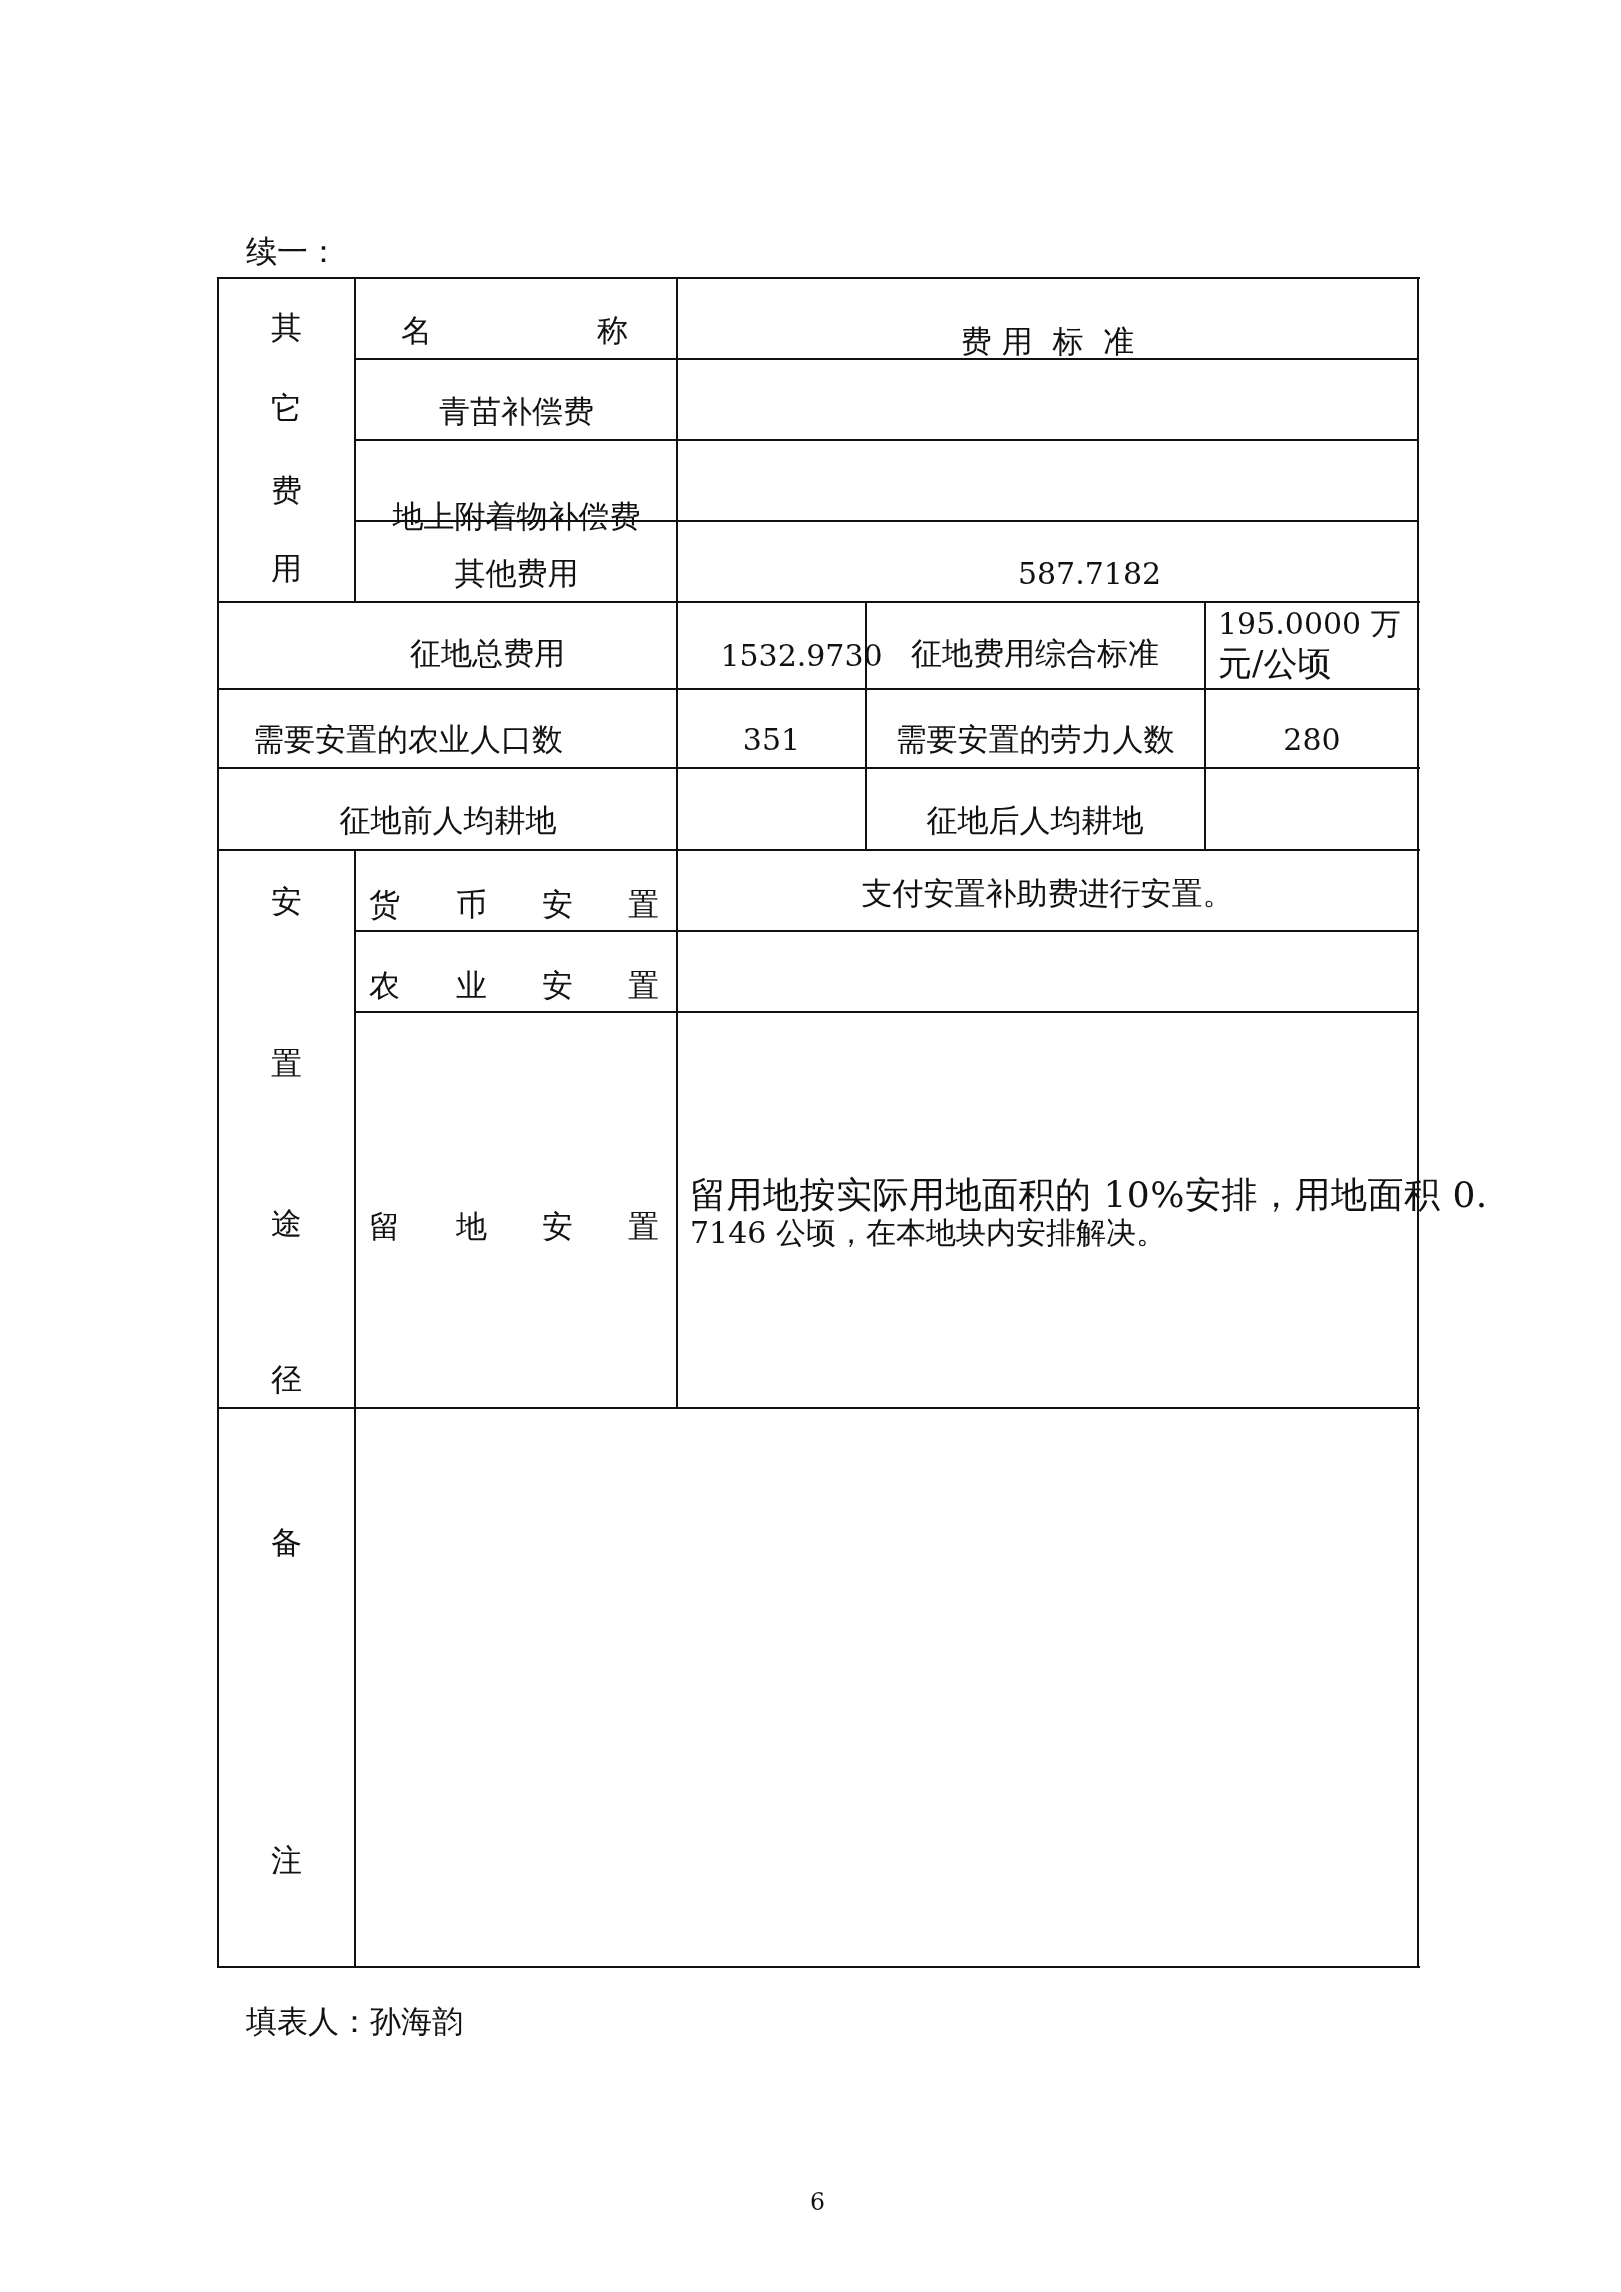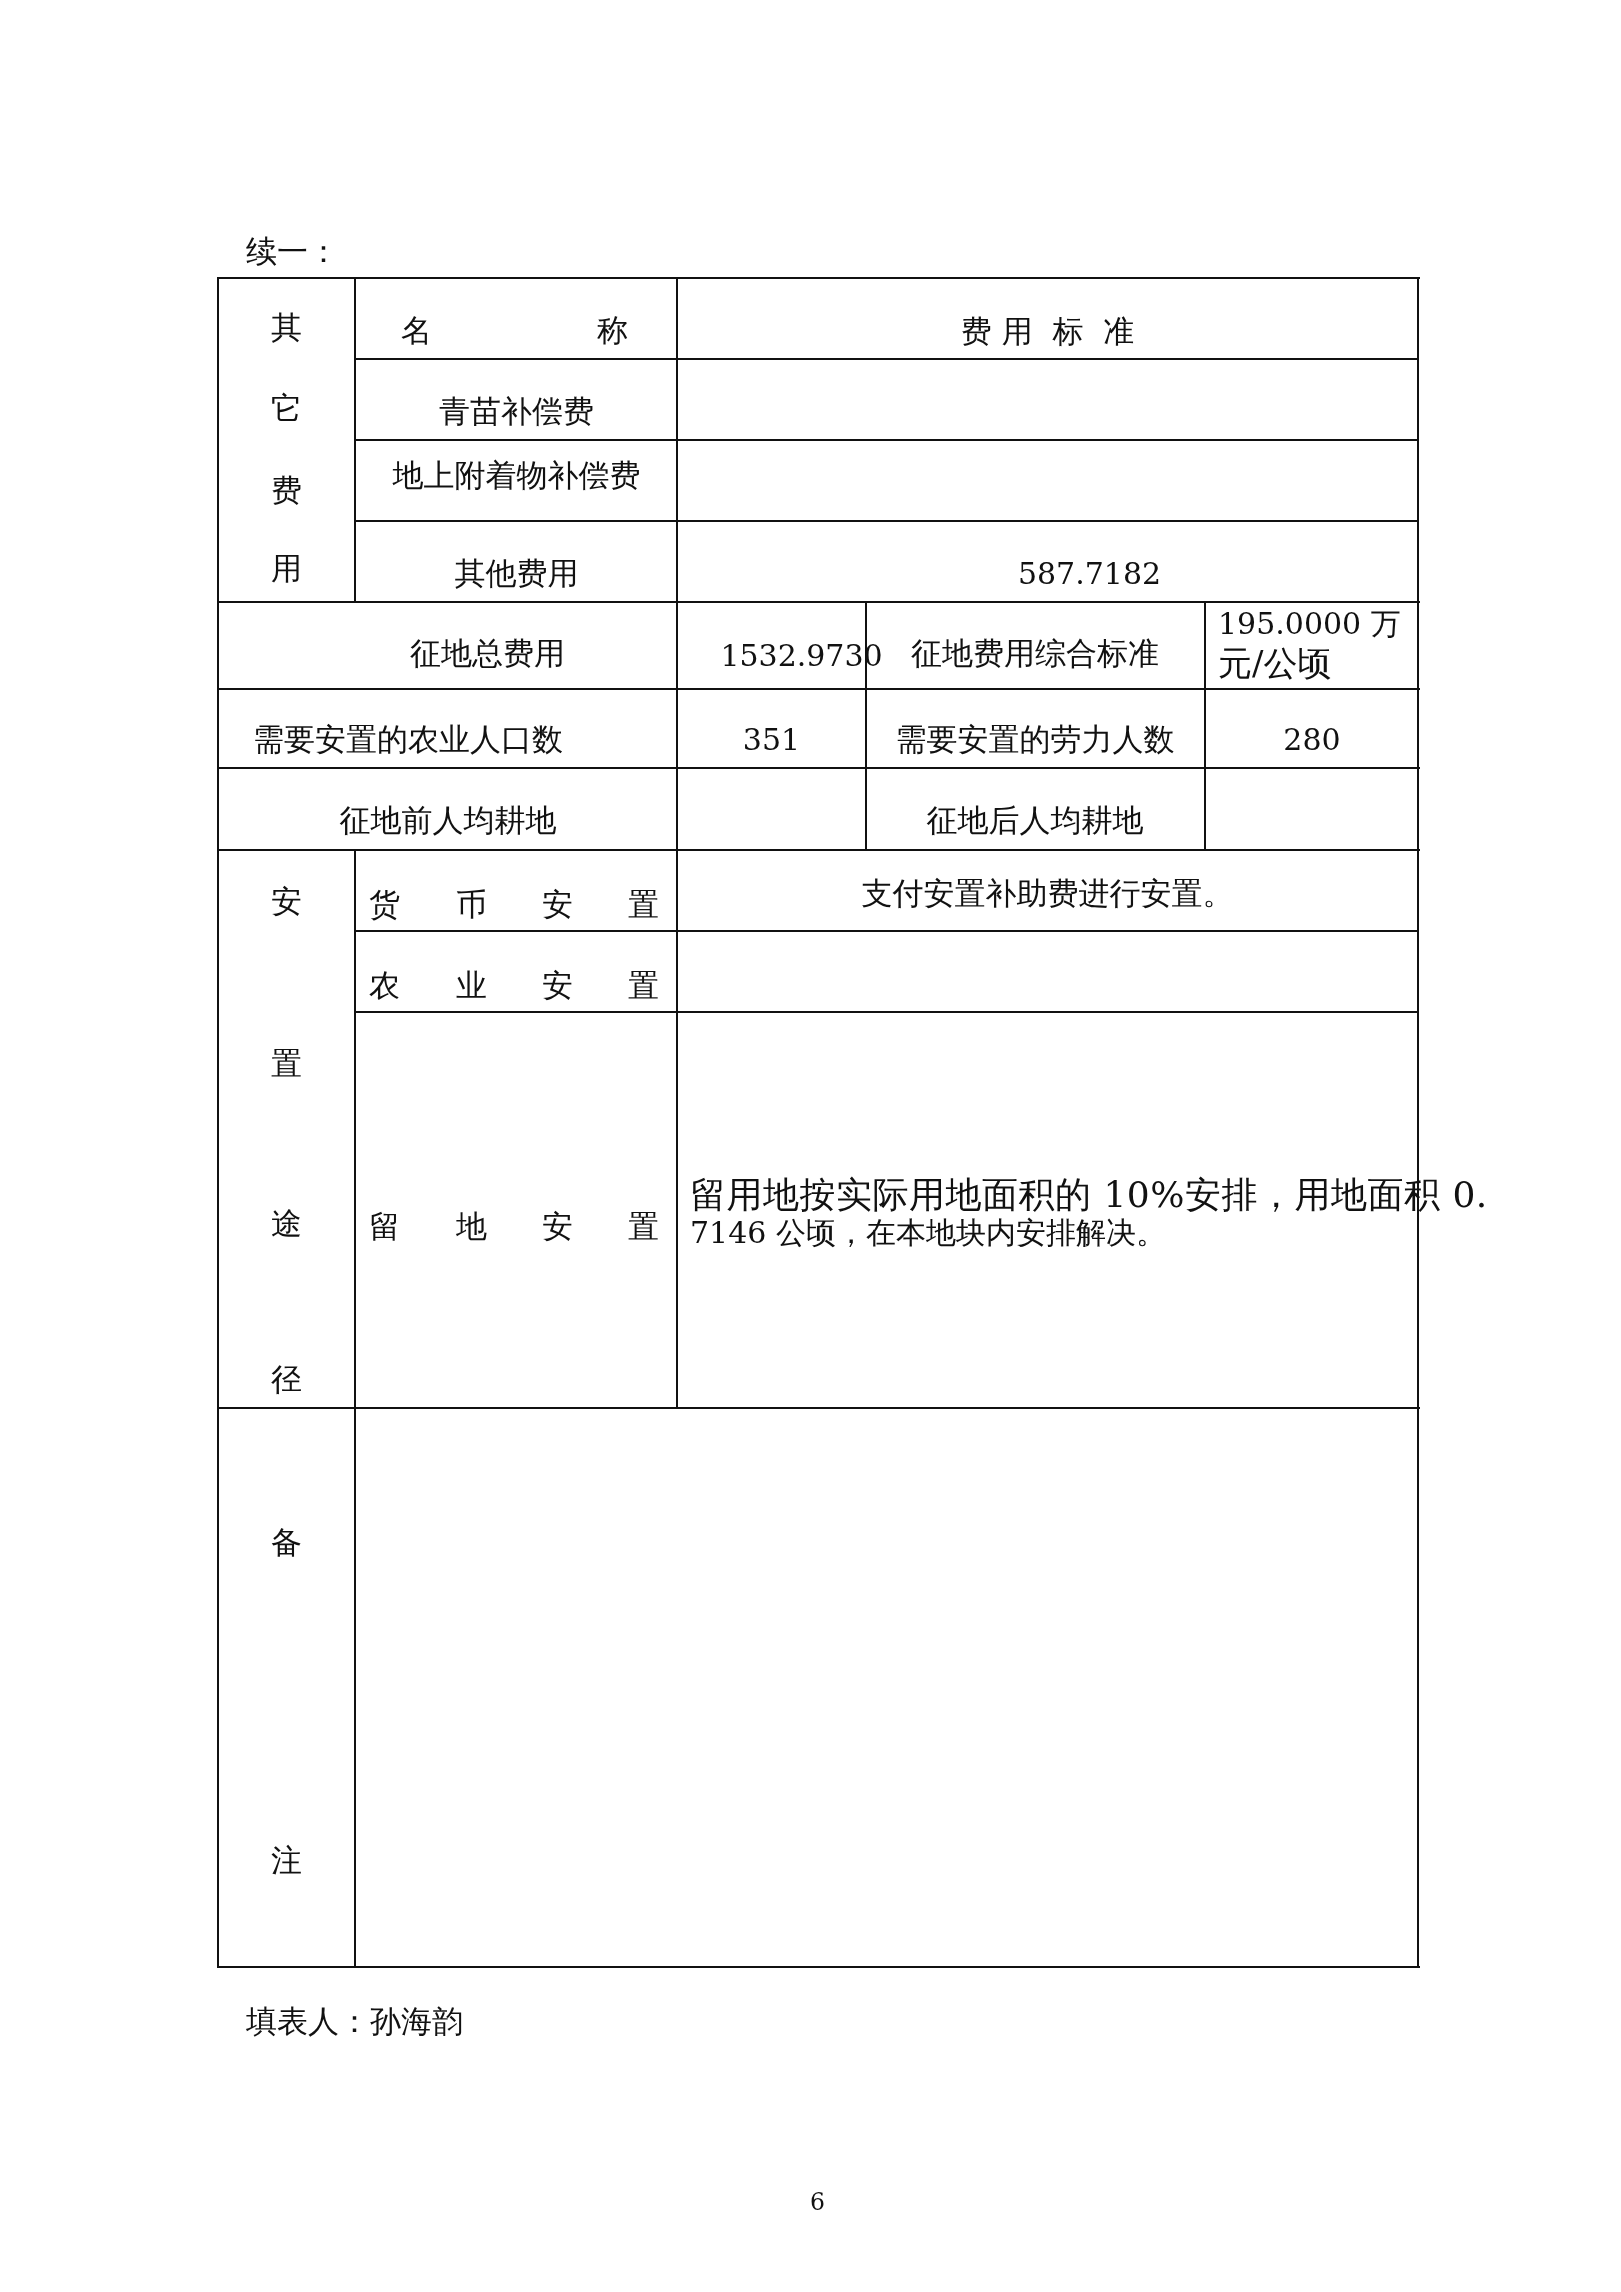--- a/index.html
+++ b/index.html
@@ -39,25 +39,25 @@
   <div class="vl" style="left:1204px;top:601px;height:249px;"></div>
   <div class="vl" style="left:354px;top:849px;height:1119px;"></div>
 
   <div class="cell" style="left:219px;top:306px;width:135px;height:43px;">其</div>
   <div class="cell" style="left:219px;top:387px;width:135px;height:43px;">它</div>
   <div class="cell" style="left:219px;top:469px;width:135px;height:43px;">费</div>
   <div class="cell" style="left:219px;top:547px;width:135px;height:43px;">用</div>
 
   <div class="cell" style="left:392px;top:309px;width:49px;height:43px;">名</div>
   <div class="cell" style="left:588px;top:309px;width:49px;height:43px;">称</div>
-  <div class="cell" style="left:678px;top:310px;width:739px;height:43px;white-space:pre;">费 用  标  准</div>
+  <div class="cell" style="left:678px;top:320px;width:739px;height:43px;white-space:pre;">费 用  标  准</div>
 
   <div class="cell" style="left:356px;top:390px;width:321px;height:43px;">青苗补偿费</div>
   <div class="cell" style="left:678px;top:390px;width:739px;height:43px;"></div>
-  <div class="cell" style="left:356px;top:454px;width:321px;height:43px;">地上附着物补偿费</div>
+  <div class="cell" style="left:356px;top:495px;width:321px;height:43px;">地上附着物补偿费</div>
   <div class="cell" style="left:678px;top:471px;width:739px;height:43px;"></div>
   <div class="cell" style="left:356px;top:552px;width:321px;height:43px;">其他费用</div>
   <div class="cell num" style="left:678px;top:552px;width:739px;height:43px;margin-left:42px;">587.7182</div>
 
   <div class="cell" style="left:219px;top:632px;width:537px;height:43px;">征地总费用</div>
   <div class="cell num" style="left:678px;top:634px;width:187px;height:43px;padding-left:30px;">1532.9730</div>
   <div class="cell" style="left:867px;top:632px;width:336px;height:43px;">征地费用综合标准</div>
   <div class="abs num" style="left:1218px;top:604px;font-size:30px;line-height:39px;white-space:pre;">195.0000 万</div>
   <div class="abs" style="left:1218px;top:644px;font-size:34px;line-height:39px;">元/公顷</div>
 

